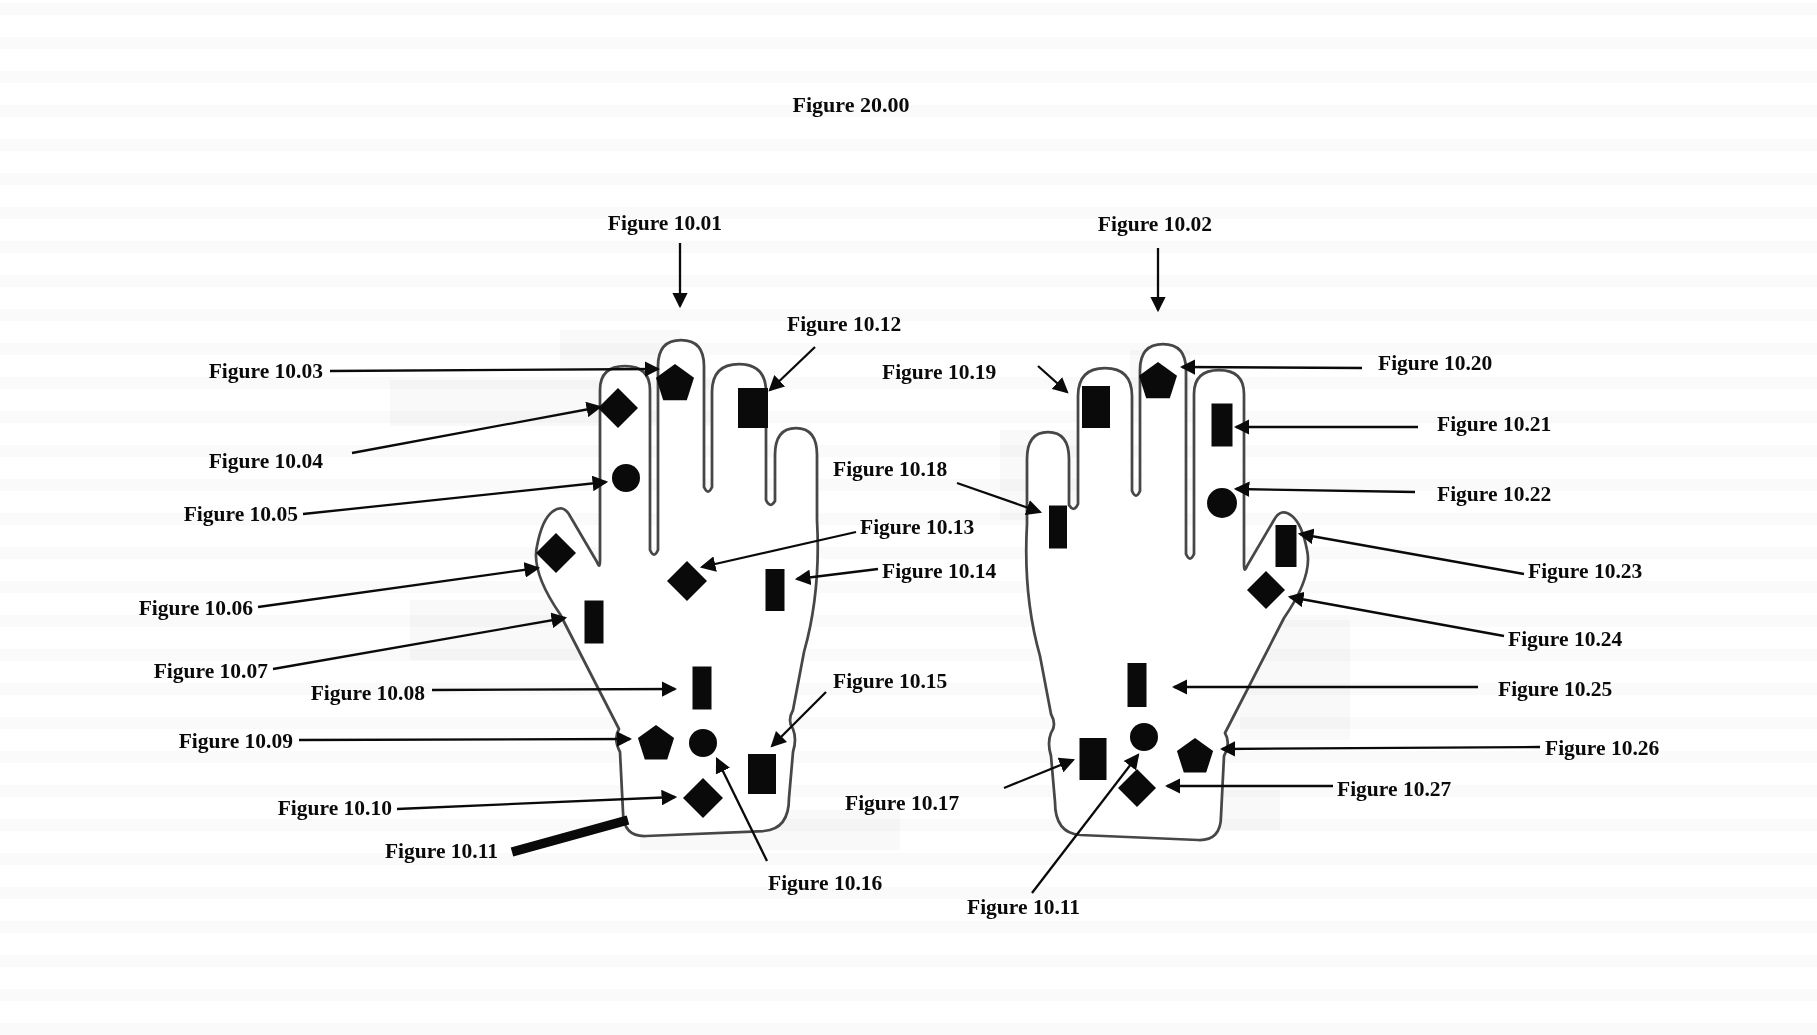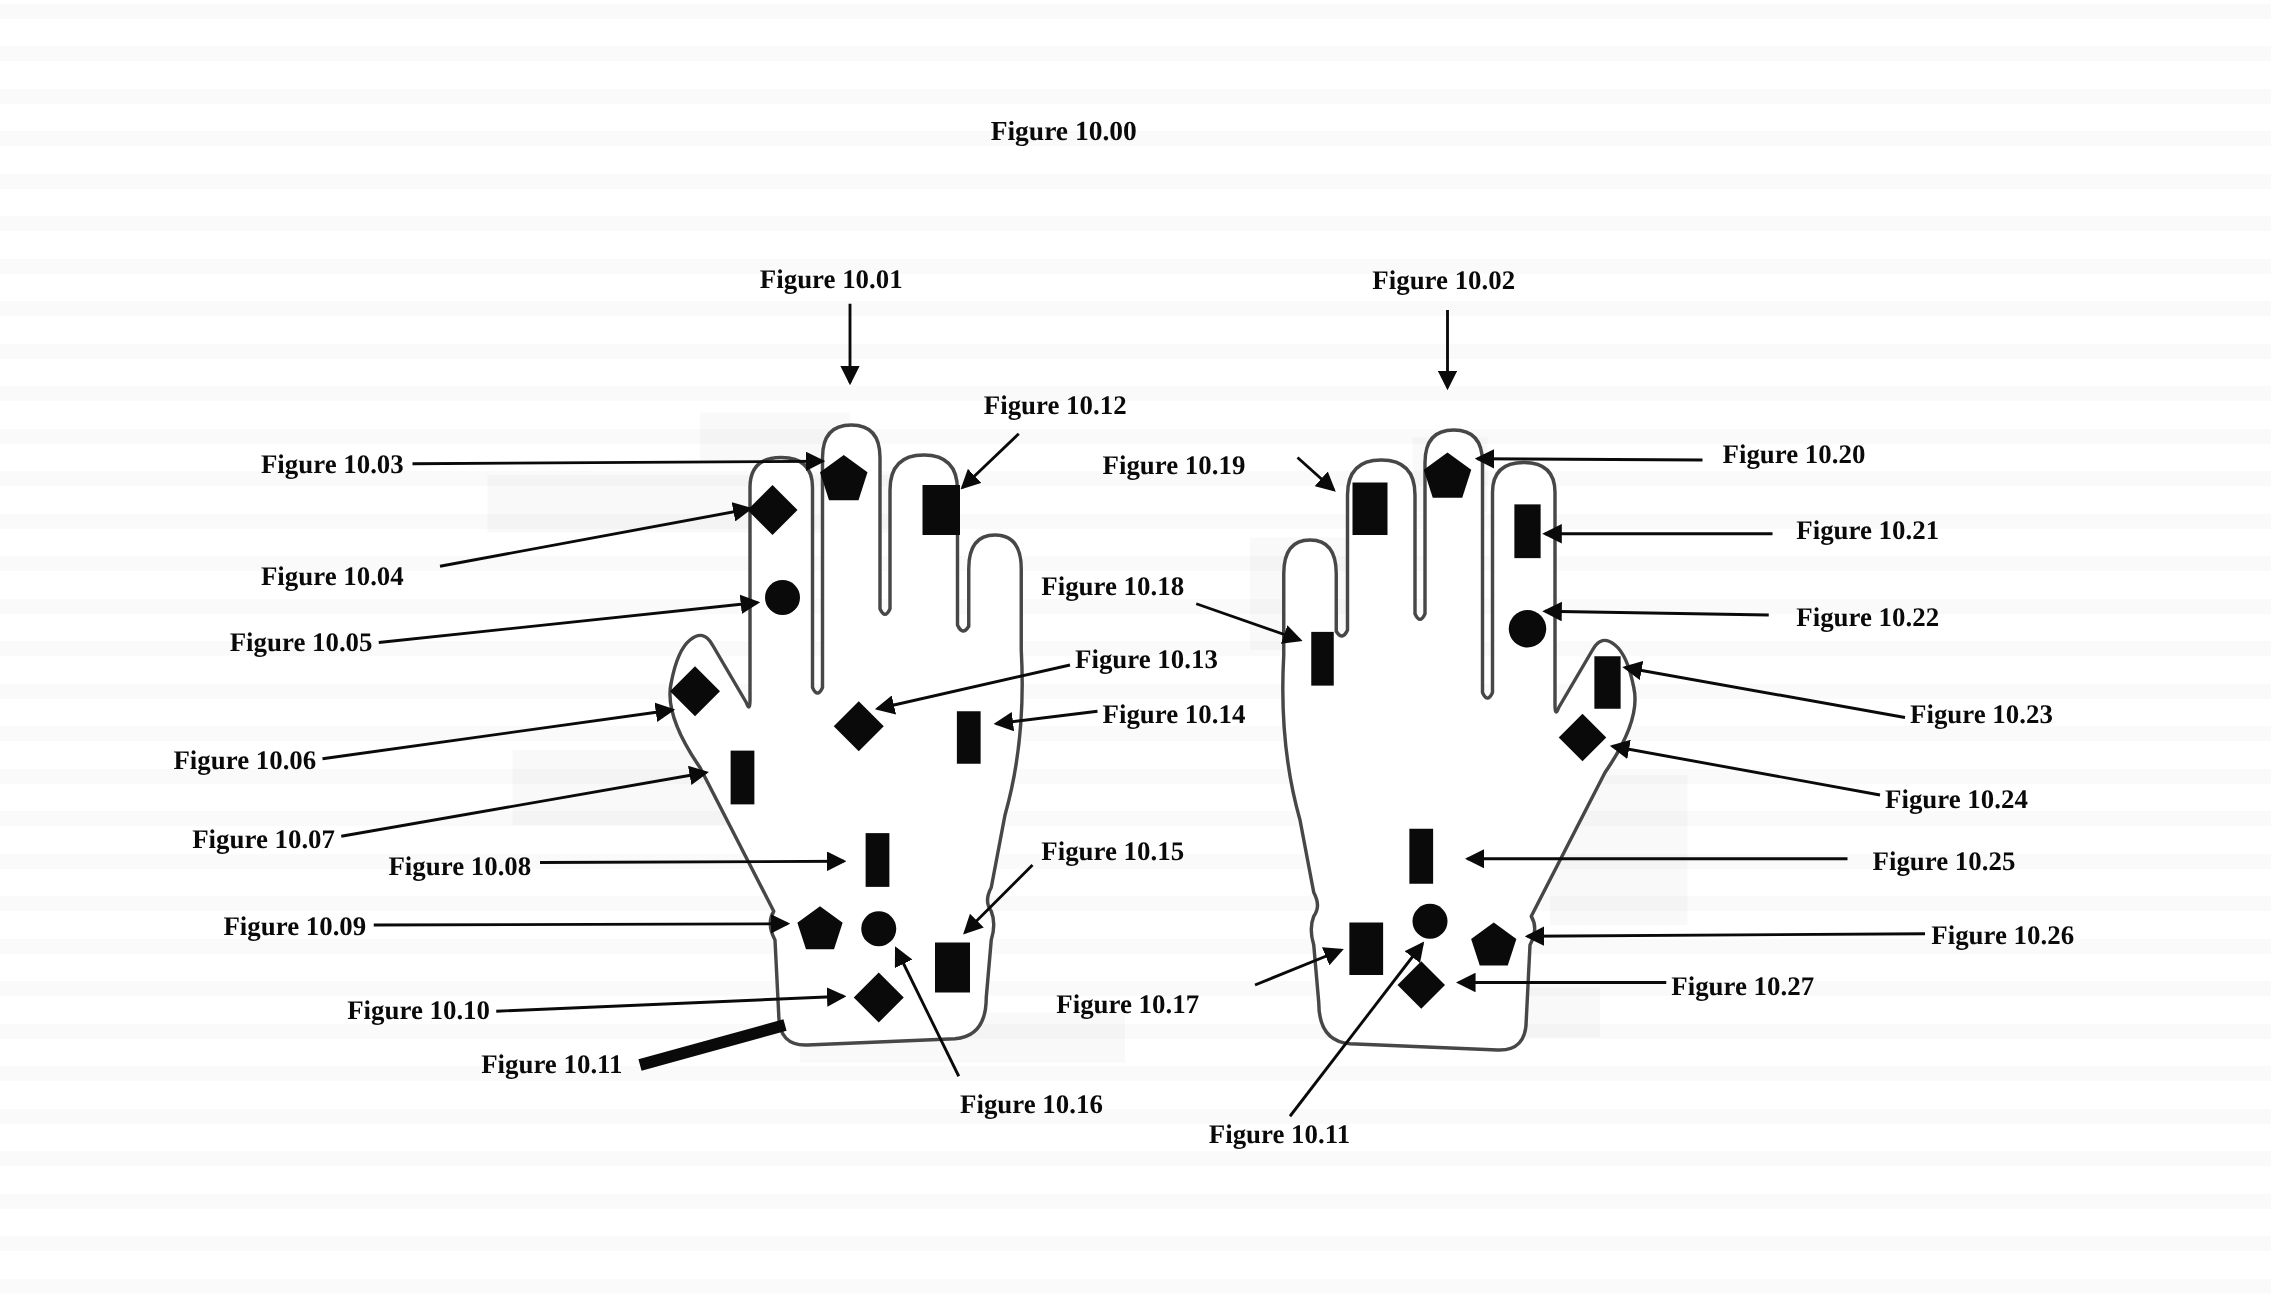--- a/index.html
+++ b/index.html
@@ -25,21 +25,21 @@
     font-family:"Liberation Serif", serif;
     font-weight:bold;
     font-size:21.5px;
     fill:#0a0a0a;
   }
 </style>
 </head>
 <body>
 
 <div class="canvas">
-  <div class="fig-title">Figure 10.00</div>
+  <div class="fig-title">Figure 20.00</div>
   <svg id="fig-svg" width="1817" height="1035" viewBox="0 0 1817 1035" xmlns="http://www.w3.org/2000/svg">
       <defs>
         <marker id="ah" viewBox="0 0 10 10" refX="8.6" refY="5" markerWidth="6.8" markerHeight="6.8" orient="auto-start-reverse">
           <path d="M0,0 L10,5 L0,10 Z" fill="#0a0a0a"></path>
         </marker>
       </defs>
       <rect x="390" y="380" width="340" height="46" fill="#000" opacity="0.022"></rect>
       <rect x="410" y="600" width="300" height="60" fill="#000" opacity="0.022"></rect>
       <rect x="640" y="810" width="260" height="40" fill="#000" opacity="0.022"></rect>
       <rect x="1000" y="430" width="120" height="90" fill="#000" opacity="0.022"></rect>

